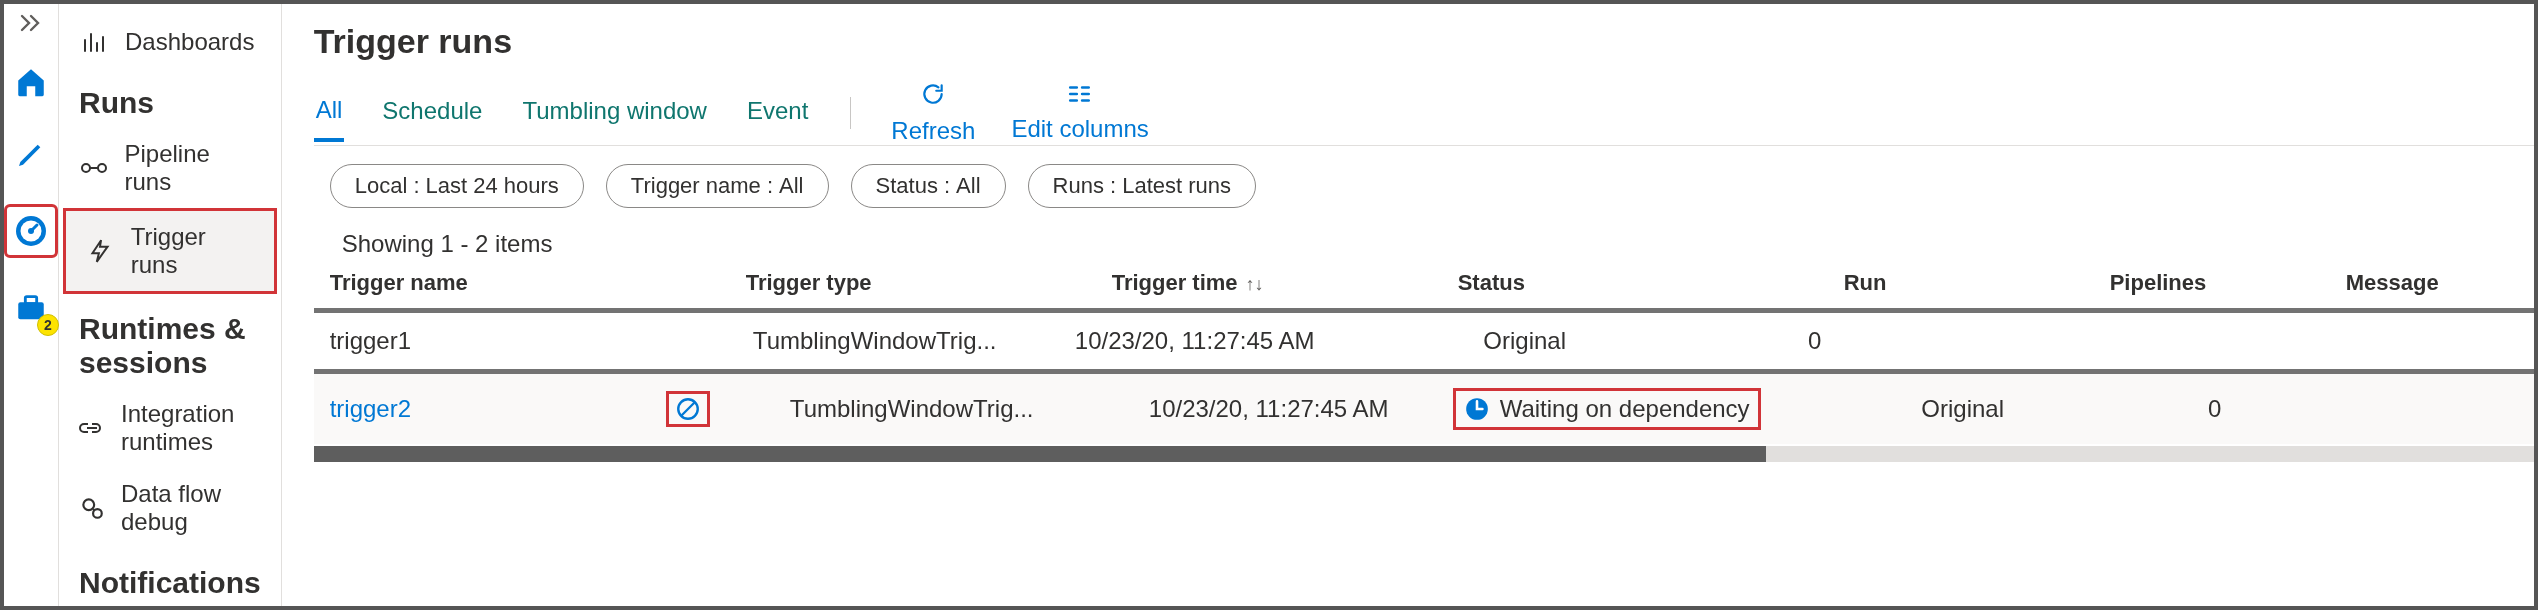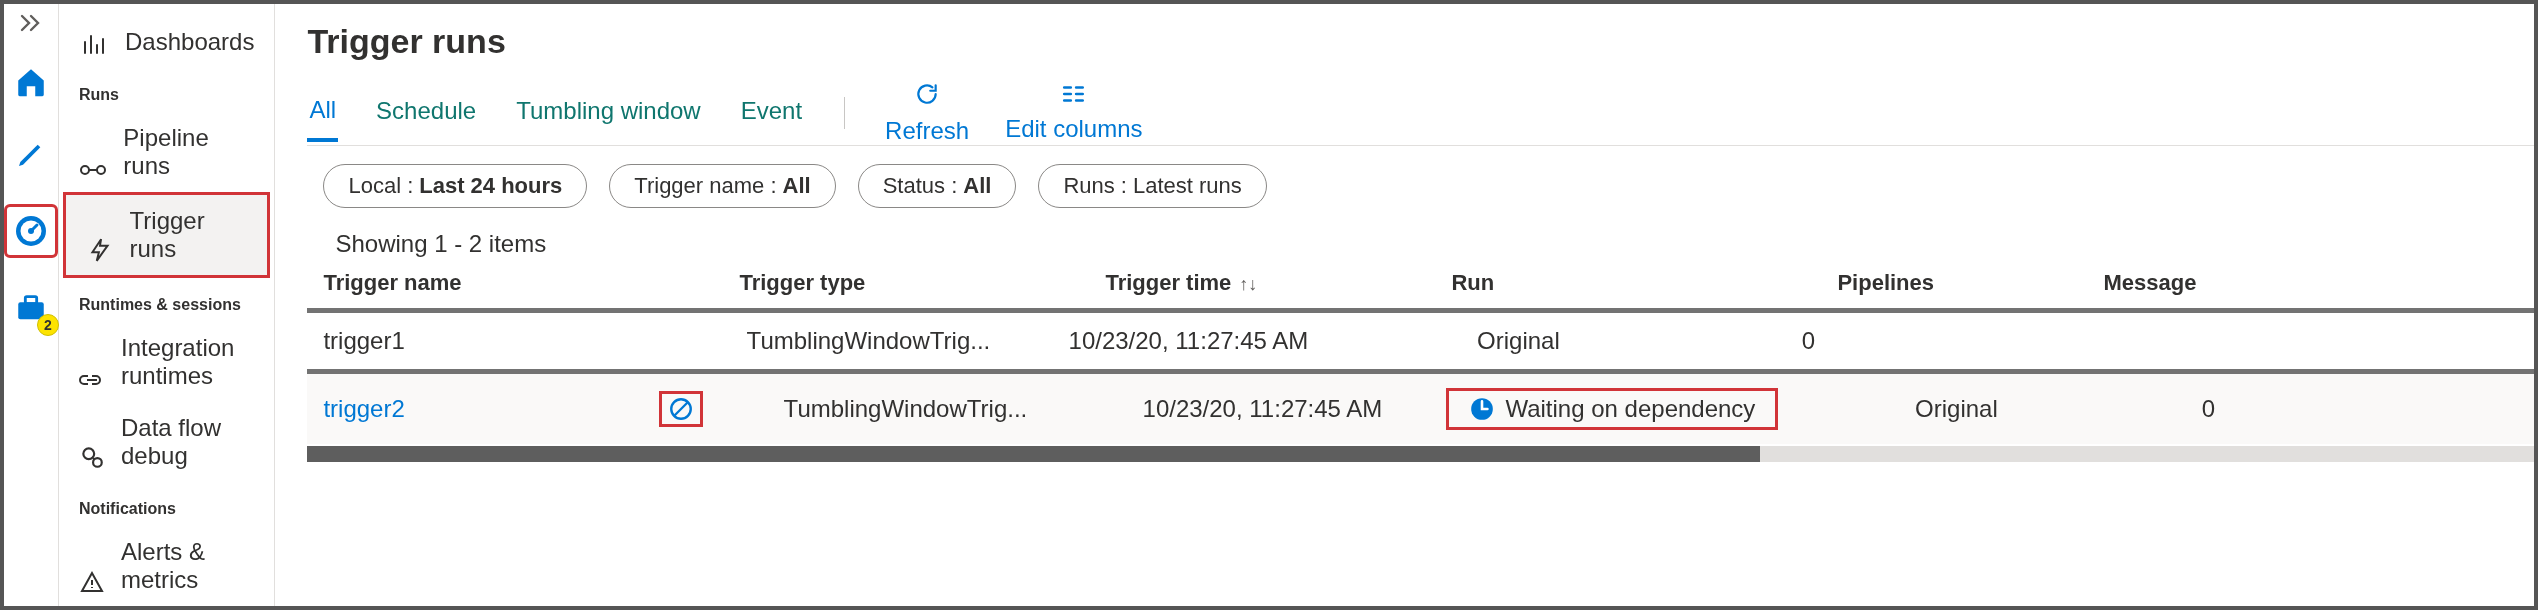--- a/index.html
+++ b/index.html
@@ -34,64 +34,64 @@
       display: flex; align-items: center; justify-content: center;
       border: 1px solid #d0c000;
     }
     
     .sidebar {
       width: 440px;
       border-right: 1px solid #e1dfdd;
       padding: 12px 0;
     }
     .sb-item {
-      display: flex; align-items: flex-end; gap: 16px;
+      display: flex; align-items: center; gap: 16px;
       padding: 12px 20px; cursor: pointer;
       font-size: 24px; color: #323130;
     }
     .sb-item.selected {
       background: #f3f2f1;
       border: 3px solid #d13438;
       margin: 0 4px;
     }
     .sb-heading {
       padding: 18px 20px 8px;
-      font-size: 16px; font-weight: 600; color: #323130;
+      font-size: 30px; font-weight: 600; color: #323130;
     }
     .sb-icon { width: 30px; display: inline-flex; justify-content: center; }
     
     .main { flex: 1; padding: 18px 32px 0; display: flex; flex-direction: column; }
     .page-title { font-size: 34px; font-weight: 600; margin-bottom: 20px; }
     .tab-row { display: flex; align-items: center; gap: 36px; border-bottom: 1px solid #e1dfdd; margin-bottom: 18px; }
     .tab { padding: 10px 2px 14px; cursor: pointer; font-size: 24px; color: #0f766e; }
     .tab.active { color: #0078d4; border-bottom: 4px solid #0078d4; margin-bottom: -1px; font-weight: 400; }
     .tab-divider { width: 1px; height: 32px; background: #c8c6c4; margin: 0 4px; }
     .toolbar-btn { display: inline-flex; align-items: center; gap: 10px; color: #0078d4; cursor: pointer; font-size: 24px; flex-direction: column; }
     .filter-row { display: flex; gap: 22px; margin-bottom: 22px; padding-left: 16px; }
     .pill {
       border: 1px solid #8a8886; border-radius: 22px;
       padding: 8px 24px; font-size: 22px; cursor: pointer;
       display: inline-flex; gap: 6px; background: #fff;
     }
-    .pill b { font-weight: 700; }
+    .pill b { font-weight: 400; }
     .showing { padding-left: 28px; font-size: 24px; }
     
     .grid { width: 100%; }
     .hdr, .row {
       display: grid;
       grid-template-columns: 380px 330px 310px 350px 230px 200px 180px;
       align-items: center;
     }
     .hdr { font-weight: 700; padding: 12px 16px; gap: 36px; }
     .hdr .sort { margin-left: 8px; font-size: 18px; color: #605e5c; }
     .row { padding: 14px 16px; border-top: 5px solid #737373; font-size: 24px; text-align: center; }
     .row.hl { background: #faf9f8; gap: 37px; }
     .link { color: #0078d4; cursor: pointer; }
     .status-cell { display: flex; align-items: center; gap: 10px; }
-    .status-cell.boxed { border: 3px solid #d13438; padding: 4px 20px; margin-left: -8px; width: fit-content; }
+    .status-cell.boxed { border: 3px solid #d13438; padding: 4px 8px; margin-left: -8px; width: fit-content; }
     .tname-cell { display: flex; align-items: center; gap: 14px; }
     .cancel-box { border: 3px solid #d13438; padding: 2px 6px; display: inline-flex; }
     .scrollbar-track { height: 16px; background: #e1dfdd; margin-top: 2px; position: relative; }
     .scrollbar-thumb { position: absolute; left: 0; top: 0; height: 100%; width: 65%; background: #5e5e5e; }
     svg { display: block; }
   </style>
 </head>
 <body>
 
 <div class="icon-rail">
@@ -230,20 +230,21 @@
     </div>
   </div>
 
   <div class="showing">Showing 1 - 2 items</div>
 
   <div class="grid">
     <div class="hdr">
       <div>Trigger name</div>
       <div>Trigger type</div>
       <div><span>Trigger time</span><span class="sort">↑↓</span></div>
+      <div>Status</div>
       <div>Run</div>
       <div>Pipelines</div>
       <div>Message</div>
     </div>
 
     <div class="row">
       <div class="tname-cell">
         <span>trigger1</span>
       </div>
       <div>TumblingWindowTrig...</div>

